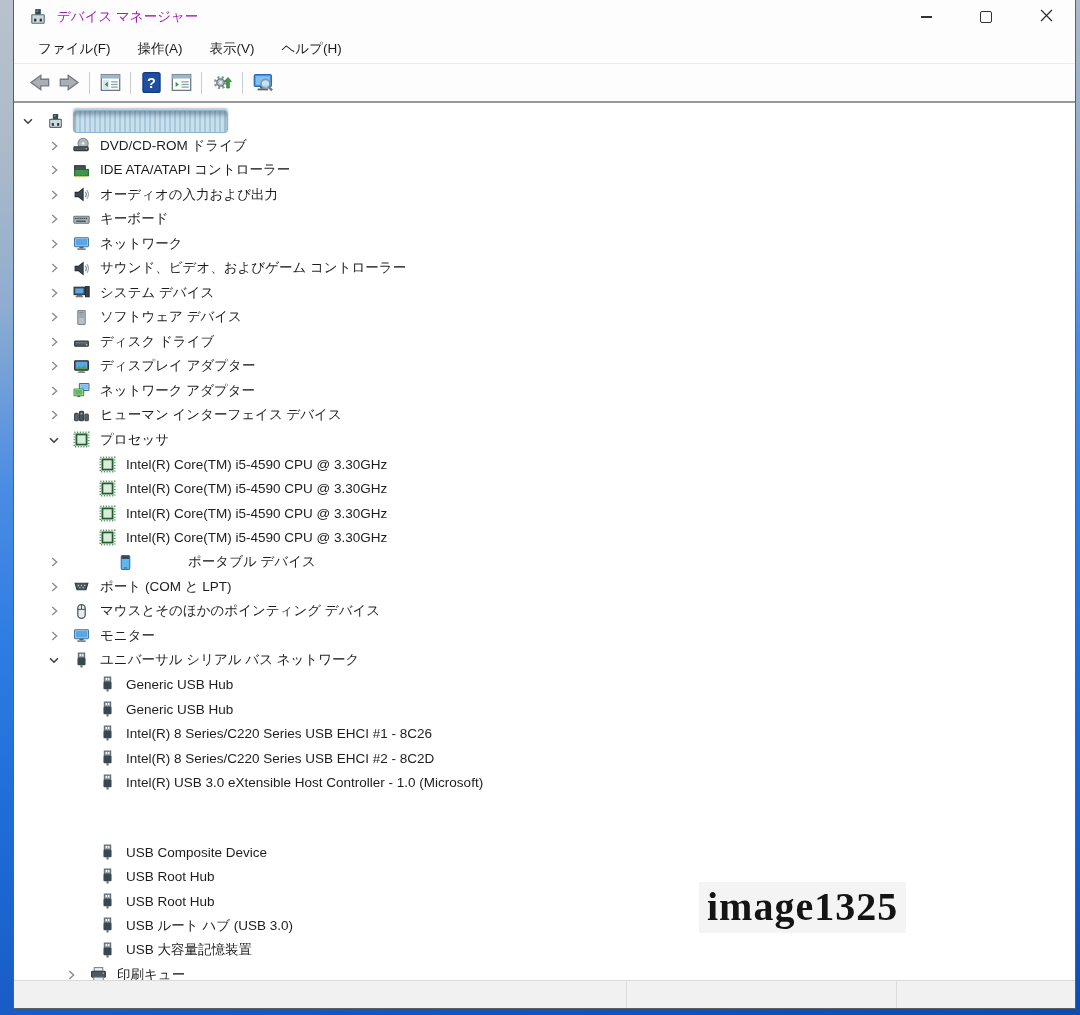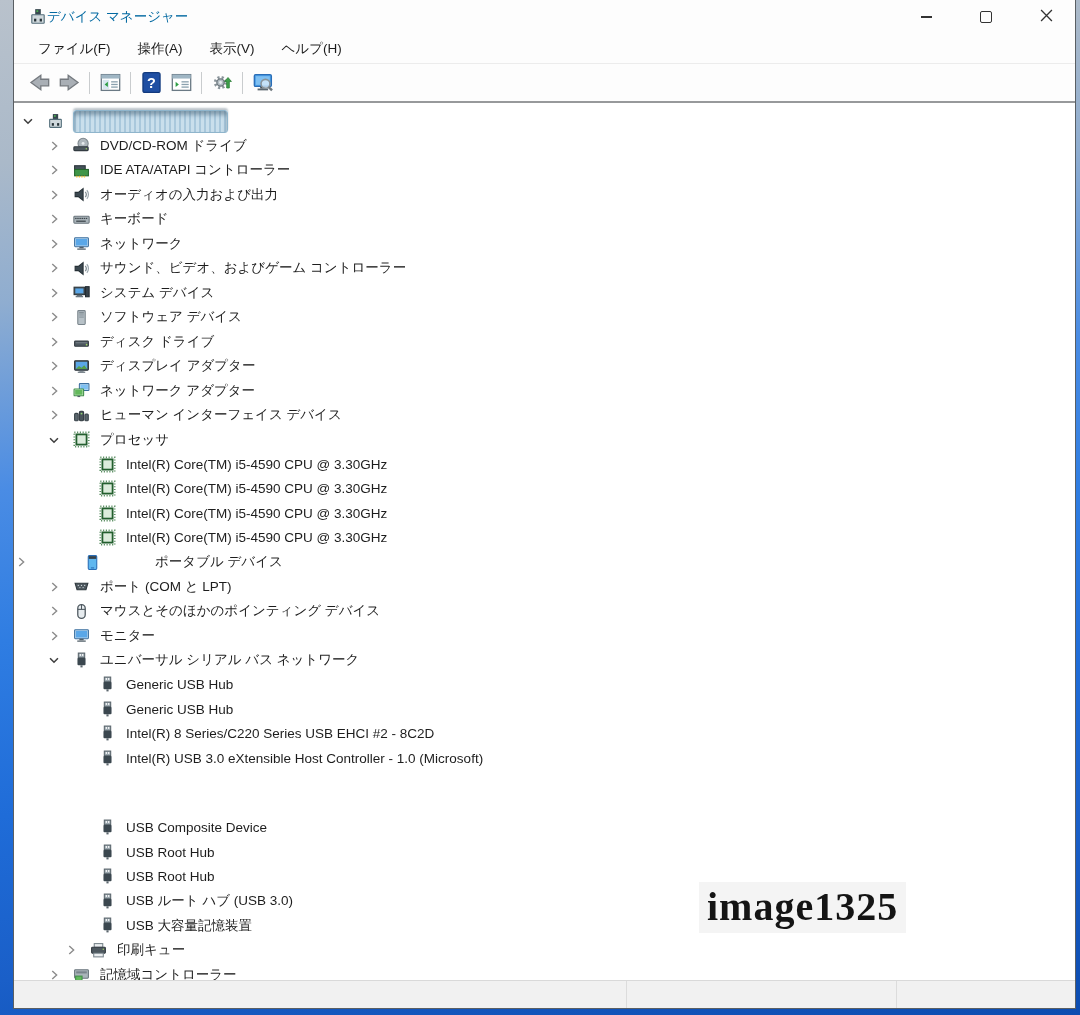--- a/index.html
+++ b/index.html
@@ -9,21 +9,21 @@
     background:linear-gradient(172deg,#b9c2cc 0%,#aab9c9 14%,#8fadd0 26%,#4a8ce4 42%,#2f7de2 55%,#1f6cd8 70%,#1a5fc8 84%,#0c4cb0 100%);
   }
   .window{
     position:absolute;left:13px;top:0;width:1063px;height:1009px;
     background:#fff;border:1px solid #5a5f63;border-top:none;box-sizing:border-box;
     display:flex;flex-direction:column;
   }
   .titlebar{flex:0 0 34px;display:flex;align-items:center;background:#fdfdfd;padding-left:15px}
   .title-icon{width:18px;height:18px;display:flex}
   .title-icon svg{width:18px;height:18px}
-  .title-text{font-size:13.5px;color:#0369a1}
+  .title-text{margin-left:10px;font-size:13.5px;color:#a21caf}
   .caption{margin-left:auto;display:flex;height:100%;padding-right:6px}
   .cbtn{width:46px;height:100%;display:flex;align-items:center;justify-content:center;margin-left:14px}
   .glyph-min{width:11px;height:1.5px;background:#333}
   .glyph-max{width:10px;height:10px;border:1.5px solid #333;border-radius:2px}
   .menubar{flex:0 0 29px;display:flex;align-items:center;background:#fdfdfd;padding-left:14px;border-bottom:1px solid #ececec}
   .menu-item{font-size:13.5px;color:#1c1c1c;padding:3px 10px;margin-right:7px}
   .toolbar{flex:0 0 37px;display:flex;align-items:center;background:#fdfdfd;border-bottom:2px solid #97999b;padding-left:10px}
   .tbtn{width:30px;height:28px;display:flex;align-items:center;justify-content:center}
   .tbtn svg{width:21px;height:21px}
   .tsep{width:1px;height:22px;background:#c9ccce;margin:0 5px;flex:0 0 1px}
@@ -436,21 +436,21 @@
       <div class="row" style="padding-left: 59px;">
         <span class="chev"></span>
         <span class="ticon">
           <svg viewBox="0 0 16 16">
             <rect x="1.2" y="1.2" width="13.6" height="13.6" fill="none" stroke="#5b8f63" stroke-width="1.6" stroke-dasharray="1.1 1.5"></rect>
             <rect x="3.2" y="3.2" width="9.6" height="9.6" fill="#dcecdc" stroke="#235f2e" stroke-width="1.7"></rect>
           </svg>
         </span>
         <span class="lbl">Intel(R) Core(TM) i5-4590 CPU @ 3.30GHz</span>
       </div>
-      <div class="row" style=" gap: 44px;">
+      <div class="row" style="padding-left: 33px; gap: 44px;">
         <span class="chev">
           <svg viewBox="0 0 16 16">
             <path d="M6 3.5L11 8l-5 4.5" fill="none" stroke="#8b8b8b" stroke-width="1.6"></path>
           </svg>
         </span>
         <span class="ticon">
           <svg viewBox="0 0 16 16">
             <rect x="4" y="1.5" width="8" height="13" rx="1" fill="#5fb7ef" stroke="#2a6db6"></rect>
             <rect x="4.5" y="2" width="7" height="2.6" fill="#37424a"></rect>
             <rect x="6.5" y="12.6" width="3" height="1" fill="#2a6db6"></rect>
@@ -544,20 +544,33 @@
         <span class="ticon">
           <svg viewBox="0 0 16 16">
             <rect x="5" y="1" width="6" height="4.5" fill="#9aa6ad" stroke="#5b666d"></rect>
             <rect x="6.3" y="2" width="1.2" height="1.6" fill="#fff"></rect>
             <rect x="8.5" y="2" width="1.2" height="1.6" fill="#fff"></rect>
             <rect x="4.2" y="5.5" width="7.6" height="7" rx="1" fill="#3b474f"></rect>
             <rect x="7" y="12.5" width="2" height="2" fill="#5b666d"></rect>
           </svg>
         </span>
         <span class="lbl">Generic USB Hub</span>
+      </div>
+      <div class="row" style="padding-left: 59px;">
+        <span class="chev"></span>
+        <span class="ticon">
+          <svg viewBox="0 0 16 16">
+            <rect x="5" y="1" width="6" height="4.5" fill="#9aa6ad" stroke="#5b666d"></rect>
+            <rect x="6.3" y="2" width="1.2" height="1.6" fill="#fff"></rect>
+            <rect x="8.5" y="2" width="1.2" height="1.6" fill="#fff"></rect>
+            <rect x="4.2" y="5.5" width="7.6" height="7" rx="1" fill="#3b474f"></rect>
+            <rect x="7" y="12.5" width="2" height="2" fill="#5b666d"></rect>
+          </svg>
+        </span>
+        <span class="lbl">Intel(R) 8 Series/C220 Series USB EHCI #1 - 8C26</span>
       </div>
       <div class="row" style="padding-left: 59px;">
         <span class="chev"></span>
         <span class="ticon">
           <svg viewBox="0 0 16 16">
             <rect x="5" y="1" width="6" height="4.5" fill="#9aa6ad" stroke="#5b666d"></rect>
             <rect x="6.3" y="2" width="1.2" height="1.6" fill="#fff"></rect>
             <rect x="8.5" y="2" width="1.2" height="1.6" fill="#fff"></rect>
             <rect x="4.2" y="5.5" width="7.6" height="7" rx="1" fill="#3b474f"></rect>
             <rect x="7" y="12.5" width="2" height="2" fill="#5b666d"></rect>

